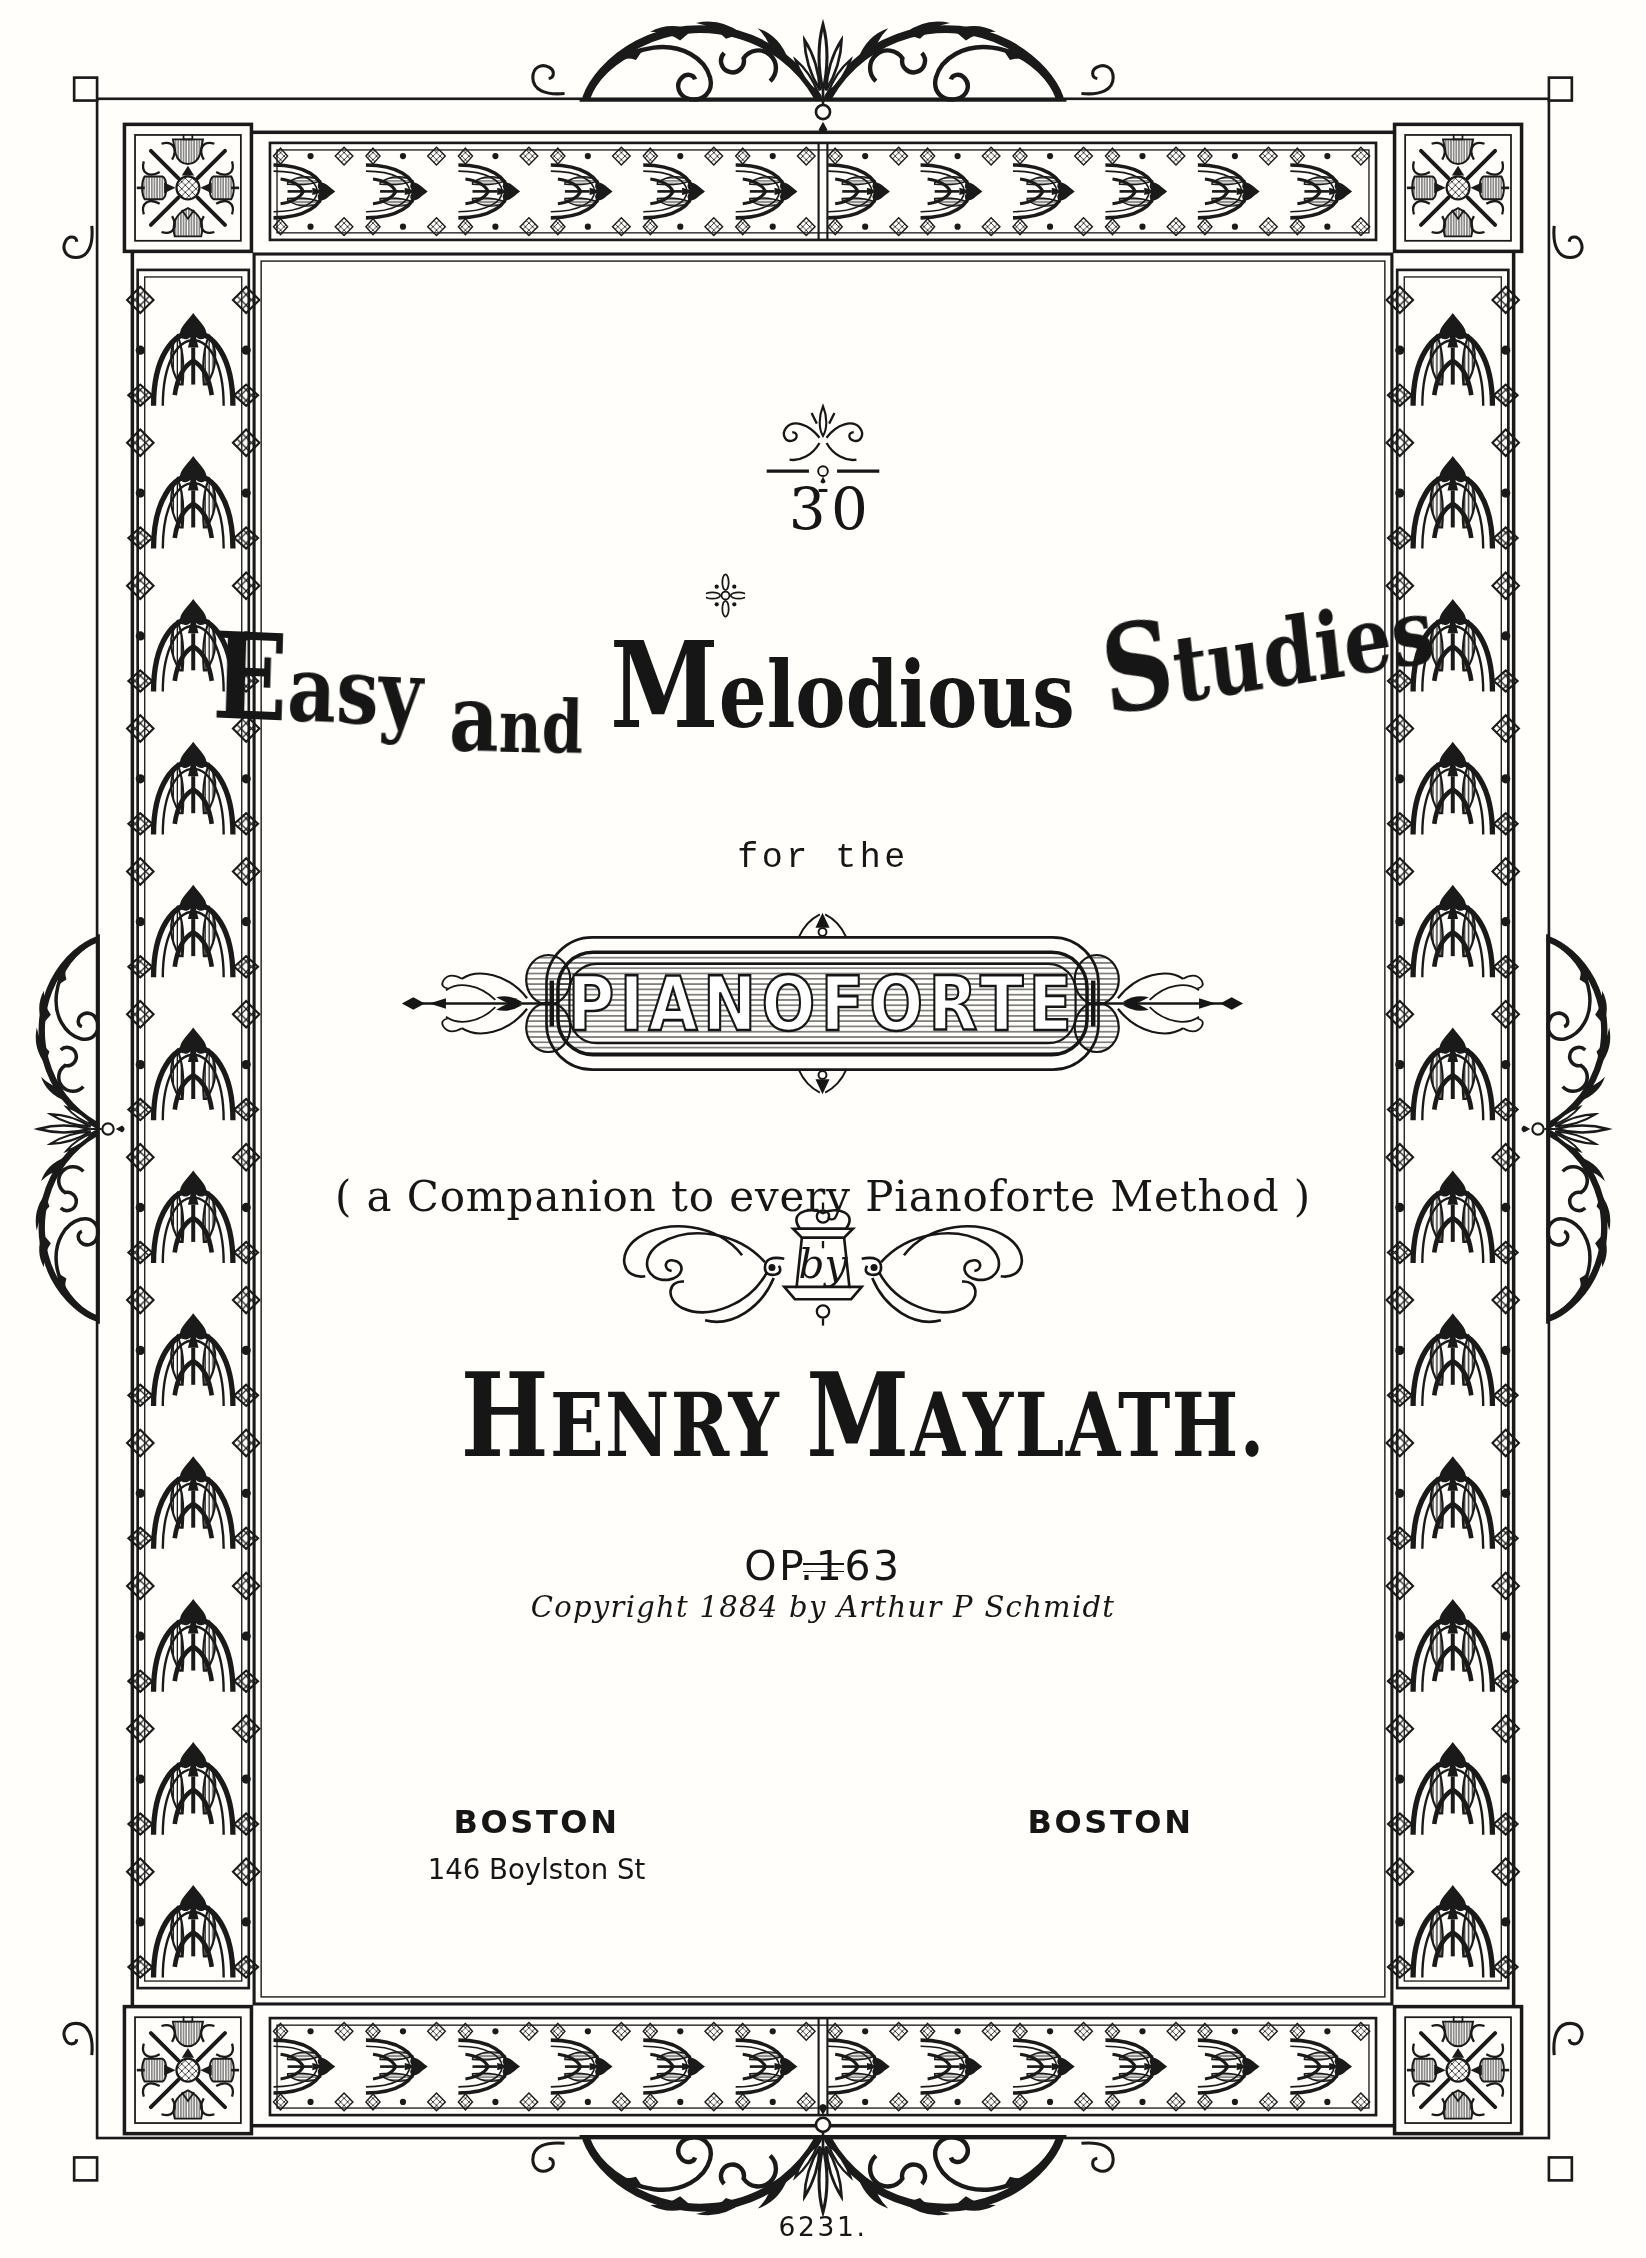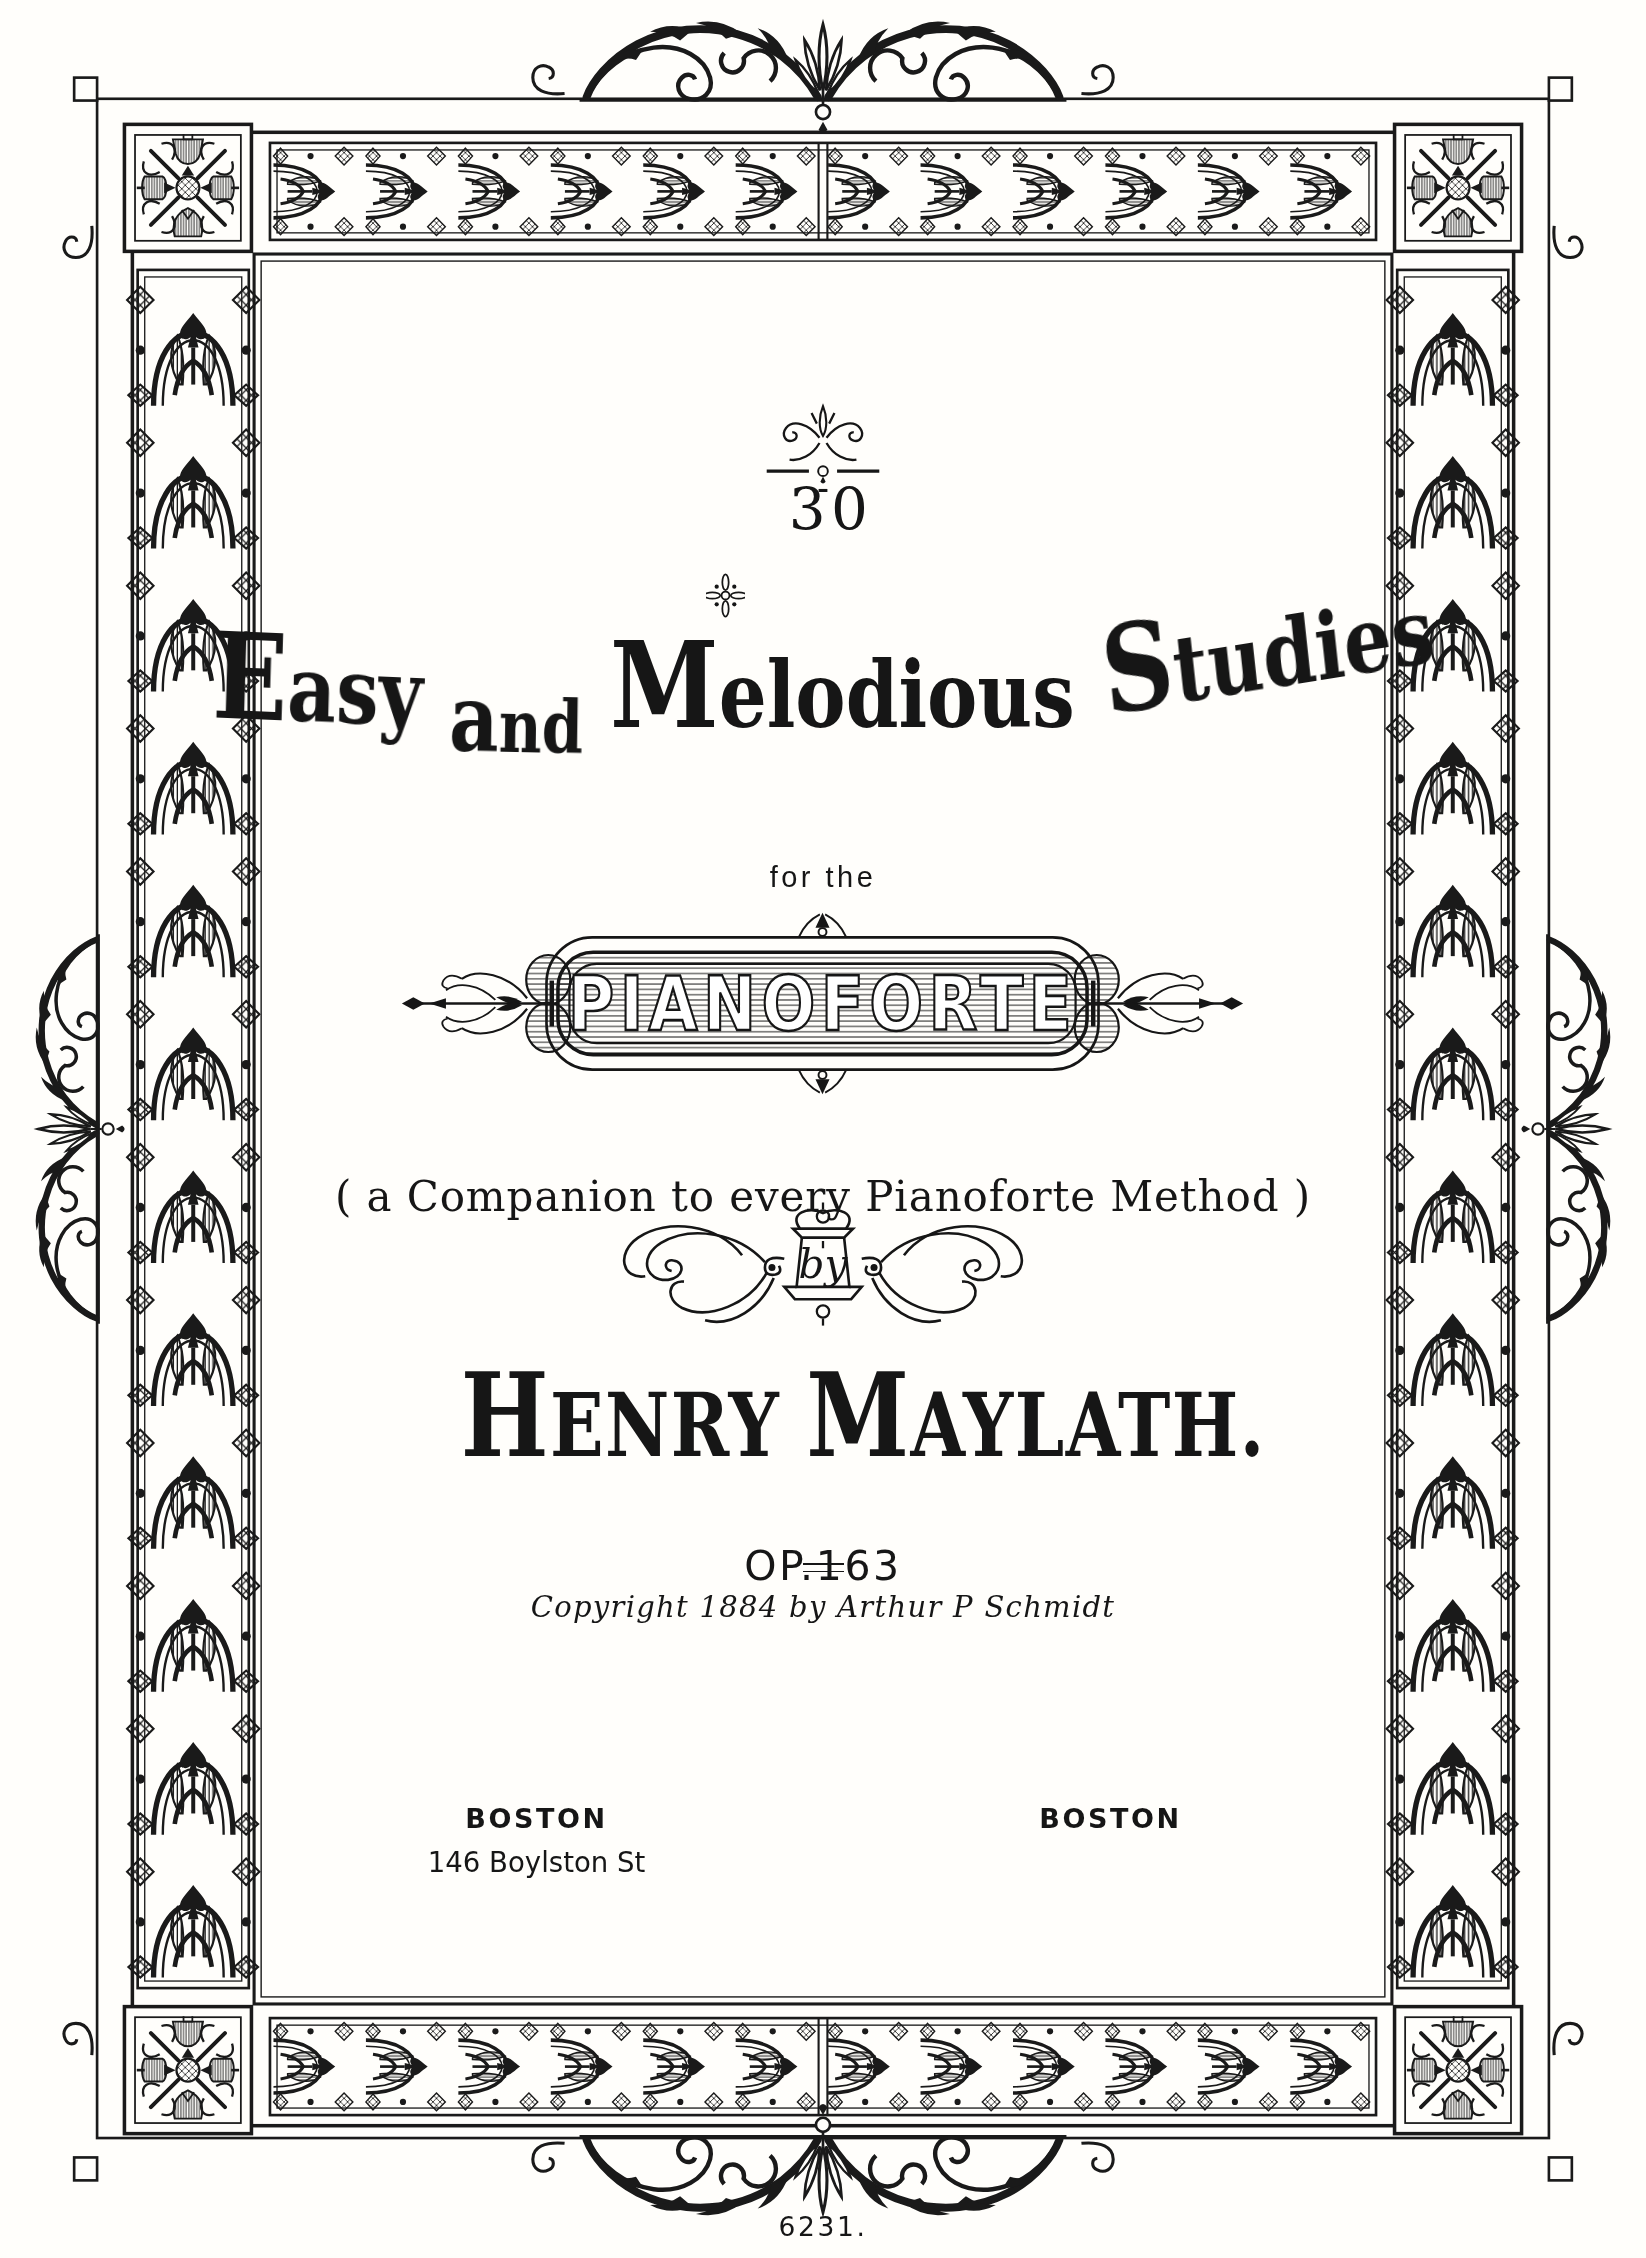--- a/index.html
+++ b/index.html
@@ -14,37 +14,37 @@
   
   .number30{top:480px; font-size:58px; font-weight:normal; letter-spacing:5.3px; line-height:1;padding-left:8px;}
   .title-row{top:618px; line-height:1;}
   .title-inner{display:inline-block; transform:scaleX(0.82); transform-origin:50% 50%;}
   .tword{display:inline-block; font-weight:bold; font-size:92px; line-height:0.9; margin:0 14px;}
   .tword::first-letter{font-size:1.3em;}
   .tw1{transform:translateY(8.8px) rotate(2deg);}
   .tw2{font-size:72px; transform:translateY(39px) rotate(1deg);}
   .tw3{transform:translateY(14px);}
   .tw4{transform:translateY(-25px) rotate(-7.5deg);}
-  .for-the{top:861px; font-family:Liberation Sans, sans-serif; font-size:29px; letter-spacing:3.5px;}
+  .for-the{top:838px; font-family:Liberation Mono, monospace; font-size:35px; letter-spacing:3.5px;}
   .subtitle{top:1136px; font-size:42px; letter-spacing:0.9px;margin-top:36px;}
   .composer-row{top:1357px; line-height:1;margin-left:40px;}
   .composer{display:inline-block; font-weight:bold; font-size:88px; letter-spacing:1.8px;
             transform:scaleX(0.8); transform-origin:50% 0;}
   .composer .cap{font-size:1.32em;}
   .opus{top:1542px; font-family:"DejaVu Sans", sans-serif; font-weight:normal; font-size:41px; letter-spacing:2.6px;}
   .oprule{position:absolute; top:1563px; left:50%; width:41px; margin-left:-20px; height:6.2px;
           border-top:2.6px solid #161616; border-bottom:1.8px solid #161616;}
   .copyright{top:1590px; font-style:italic; font-size:29px; letter-spacing:1.3px;}
   .pubname-row{top:1706px; line-height:1;}
   .pubname{display:inline-block; font-size:49px; letter-spacing:2.6px; transform:scaleX(0.95);}
   .pubname .cap{font-size:1.3em;}
   .locations{top:1803px; left:50%; width:865px; margin-left:-432px; position:absolute;
              display:flex; justify-content:space-between; text-align:center;}
   .loc{width:291px;}
-  .loc .city{font-family:"DejaVu Sans", sans-serif; font-weight:bold; font-size:27px; letter-spacing:2.6px;}
+  .loc .city{font-family:"DejaVu Sans", sans-serif; font-weight:bold; font-size:32px; letter-spacing:2.6px;}
   .loc .addr{font-family:"DejaVu Sans", sans-serif; font-size:29px; margin-top:10.6px;
              display:inline-block; transform:scaleX(0.95);}
   .plateno{top:2211px; font-family:"DejaVu Sans", sans-serif; font-size:26.5px; letter-spacing:2.6px;}
 </style>
 </head>
 <body>
 
 <div class="page">
 
   <svg class="border-svg" viewBox="0 0 1866 2560" fill="none" stroke="#1a1a1a">

